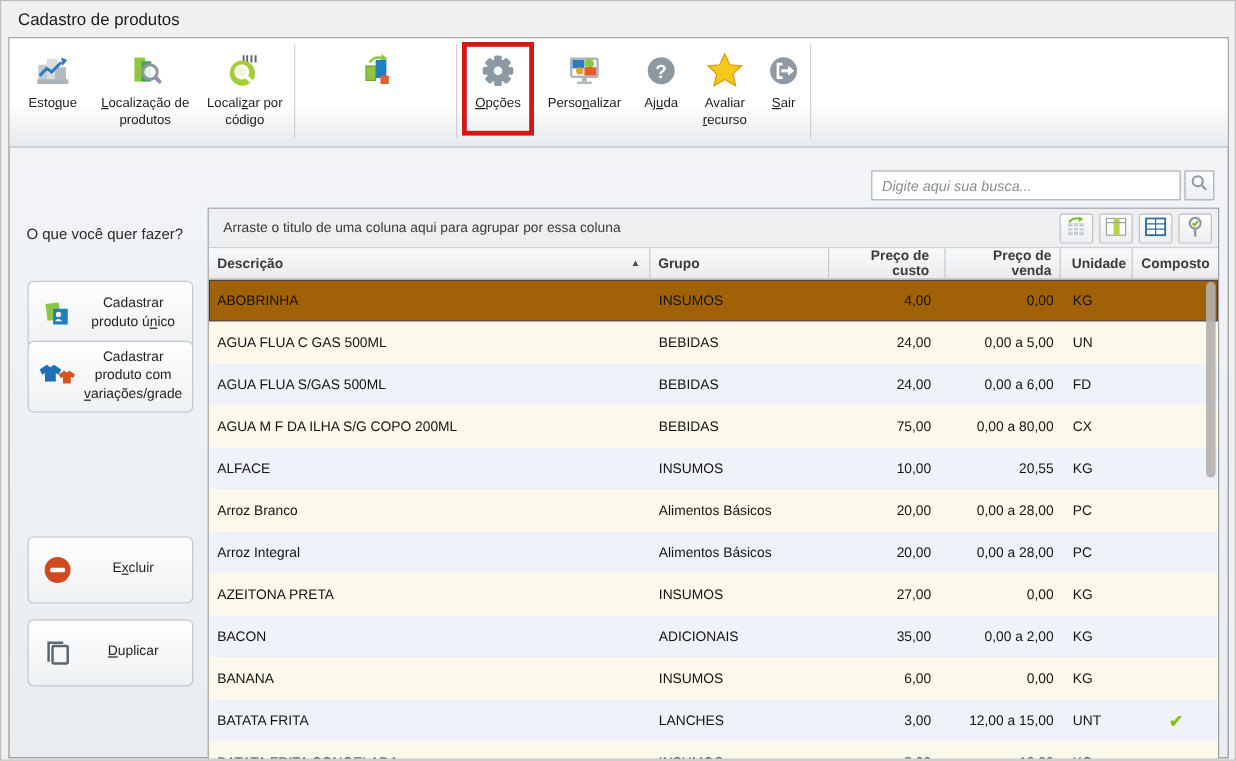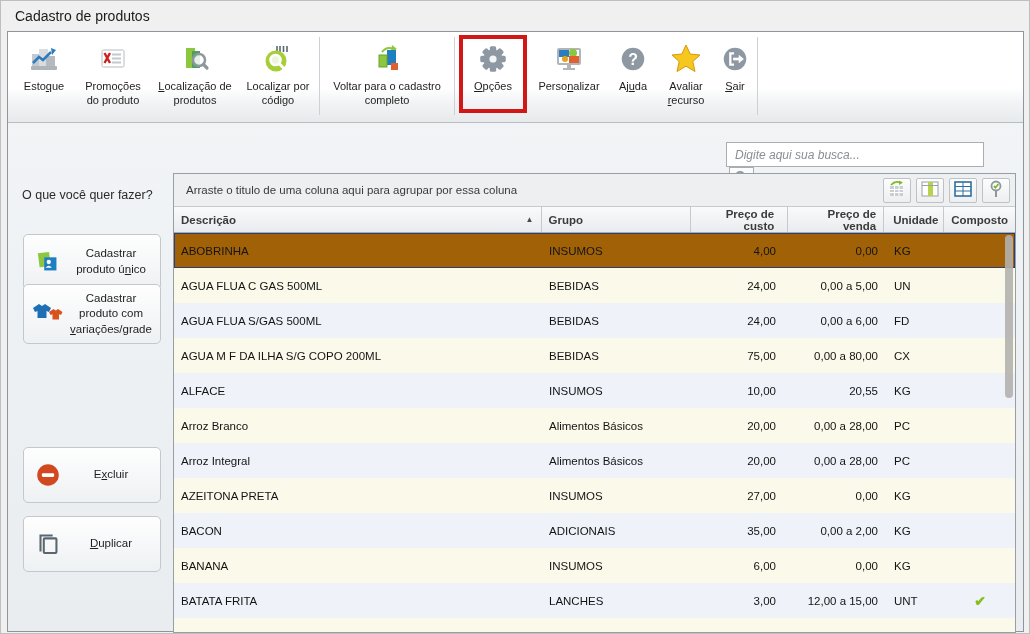--- a/index.html
+++ b/index.html
@@ -31,21 +31,21 @@
   .tb-label { font-size:11px; color:#1e1e1e; text-align:center; line-height:1.3; margin-top:2px; }
   .accel { text-decoration:underline; }
   .tb-sep { width:1px; height:78px; background:#cdd1d5; margin:1px 3px 0; }
   .red-ring { position:relative; }
   .red-ring::after {
     content:""; position:absolute; left:-5px; top:-2px; right:-5px; bottom:-2px;
     border:4px solid #d21717; pointer-events:none;
   }
 
   
-  .search-wrap { position:absolute; top:110px; left:718px; display:flex;flex-direction:column; }
+  .search-wrap { position:absolute; top:110px; left:718px; display:flex; }
   .search-input {
     width:258px; height:25px; border:1px solid #a9aeb3; background:#fff;
     font-family:"Liberation Sans", sans-serif; font-size:12px; padding:0 8px; color:#333;
   }
   .search-input::placeholder { font-style:italic; color:#8a8f94; }
   .search-btn {
     width:25px; height:25px; margin-left:3px; border:1px solid #a9aeb3;
     background:linear-gradient(#fdfdfd,#eceef0); display:flex; align-items:center;
     justify-content:center; cursor:pointer;
   }
@@ -118,32 +118,20 @@
             <rect x="11" y="6" width="9" height="18" fill="#d9dde0"></rect>
             <rect x="18" y="13" width="9" height="11" fill="#b4bac0"></rect>
             <rect x="3" y="23" width="26" height="4" rx="1" fill="#adb4ba"></rect>
             <polyline points="5,20 11,14 15,17 23,9" stroke="#2e7cc0" stroke-width="2.5" fill="none"></polyline>
             <polygon points="23,5 28,7 24,12" fill="#2e7cc0"></polygon>
           </svg>
         </span>
         <span class="tb-label"><span>Esto</span><span class="accel">q</span><span>ue</span></span>
       </div>
 
-      <div class="tb-btn" style="width:74px">
-        <span class="tb-icon">
-          <svg width="32" height="32" viewBox="0 0 32 32">
-            <rect x="5" y="7" width="22" height="17" rx="1.5" fill="#fff" stroke="#b6bcc1"></rect>
-            <line x1="15" y1="11.5" x2="24" y2="11.5" stroke="#c3c9ce" stroke-width="2"></line>
-            <line x1="15" y1="15.5" x2="24" y2="15.5" stroke="#c3c9ce" stroke-width="2"></line>
-            <line x1="15" y1="19.5" x2="24" y2="19.5" stroke="#c3c9ce" stroke-width="2"></line>
-            <path d="M7.5 10 L13 20 M13 10 L7.5 20" stroke="#cc2222" stroke-width="2.4"></path>
-          </svg>
-        </span>
-        <span class="tb-label"><span>Promoções do produto</span><span class="accel"></span><span></span></span>
-      </div>
 
       <div class="tb-btn" style="width:90px">
         <span class="tb-icon">
           <svg width="32" height="32" viewBox="0 0 32 32">
             <rect x="7" y="5" width="9" height="20" fill="#8dc63f"></rect>
             <rect x="13" y="8" width="8" height="17" fill="#4da05f"></rect>
             <circle cx="20" cy="17" r="6" fill="rgba(255,255,255,0.85)" stroke="#8f979e" stroke-width="2.5"></circle>
             <line x1="24.5" y1="21.5" x2="28" y2="25" stroke="#8f979e" stroke-width="3.2" stroke-linecap="round"></line>
           </svg>
         </span>
@@ -172,26 +160,25 @@
       <div class="tb-btn" style="width:128px">
         <span class="tb-icon">
           <svg width="32" height="32" viewBox="0 0 32 32">
             <path d="M11 9 Q16 3 22 6" fill="none" stroke="#8dc63f" stroke-width="2"></path>
             <polygon points="21,2 26,6 20,9" fill="#8dc63f"></polygon>
             <rect x="16" y="7" width="9" height="15" fill="#1f7ec2"></rect>
             <rect x="8" y="12" width="8" height="12" fill="#8dc63f" stroke="#6da32b"></rect>
             <rect x="20" y="20" width="7" height="7" fill="#e06030"></rect>
           </svg>
         </span>
-        <span class="tb-label"><span>Voltar para o cadastro completo</span><span class="accel"></span><span></span></span>
       </div>
 
       <div class="tb-sep"></div>
 
-      <div class="tb-btn red-ring" style="width:60px; margin:0 5px;">
+      <div class="tb-btn red-ring" style="width:52px; margin:0 5px;">
         <span class="tb-icon">
           <svg width="34" height="34" viewBox="0 0 32 32">
             <g fill="#8d98a2">
               <rect x="13" y="4" width="6" height="24" rx="1.5"></rect>
               <rect x="13" y="4" width="6" height="24" rx="1.5" transform="rotate(45 16 16)"></rect>
               <rect x="13" y="4" width="6" height="24" rx="1.5" transform="rotate(90 16 16)"></rect>
               <rect x="13" y="4" width="6" height="24" rx="1.5" transform="rotate(135 16 16)"></rect>
               <circle cx="16" cy="16" r="9"></circle>
             </g>
             <circle cx="16" cy="16" r="3.4" fill="#f4f5f6"></circle>

